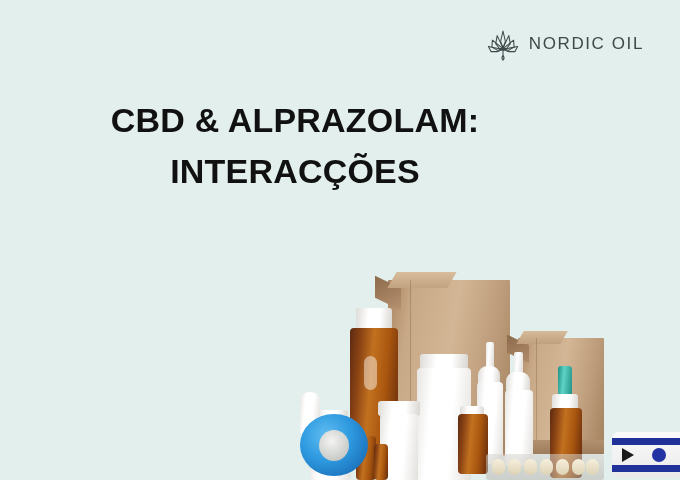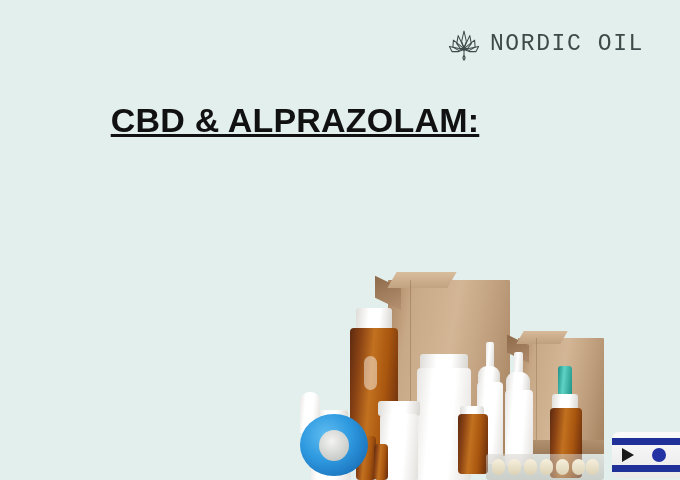--- a/index.html
+++ b/index.html
@@ -13,35 +13,35 @@
     background:#e2efec;overflow:hidden;
   }
 
   
   #logo{
     position:absolute;top:26px;right:36px;
     display:flex;align-items:center;gap:9px;
   }
   #logo .leaf{display:block;width:34px;height:36px;}
   #logo .wordmark{
-    font-size:23px;letter-spacing:1.6px;
+    font-size:17px;letter-spacing:1.6px;
     color:#3d4a4a;font-weight:400;white-space:nowrap;
-    font-family:Liberation Mono, monospace;
+    font-family:Liberation Sans, sans-serif;
   }
 
   
   #title-block{
     position:absolute;left:50px;top:95px;width:490px;
     text-align:center;
   }
   #title-block .tline{
     display:block;
     font-size:34px;line-height:51px;
     font-weight:bold;color:#111111;
-    letter-spacing:.2px;white-space:nowrap;text-decoration:underline;
+    letter-spacing:.2px;white-space:nowrap;
   }
 
   
   #photo{
     position:absolute;left:300px;bottom:0;width:380px;height:218px;
   }
   #photo .it{position:absolute;}
 
   
   .bag{
@@ -138,20 +138,21 @@
           <path d="M17 29.6 q-2.1 2.4 0 4.6 q2.1 -2.2 0 -4.6"></path>
           <circle cx="17" cy="23.2" r="1.5" fill="#3d4a4a" stroke="none"></circle>
         </g>
       </svg>
     </span>
     <span class="wordmark">NORDIC OIL</span>
   </div>
 
   <div id="title-block">
     <span class="tline">CBD &amp; ALPRAZOLAM:</span>
+    <span class="tline">INTERACÇÕES</span>
   </div>
 
   <div id="photo">
 
     <div class="it bag bagA">
       <div class="flapA"></div>
       <div class="flapB"></div>
       <div class="crease"></div>
     </div>
 

